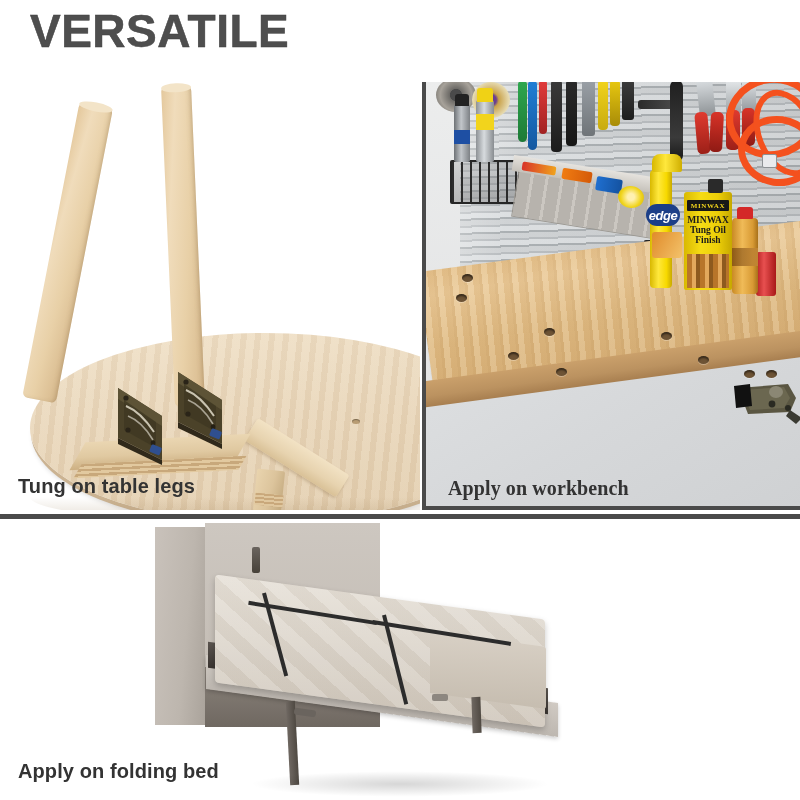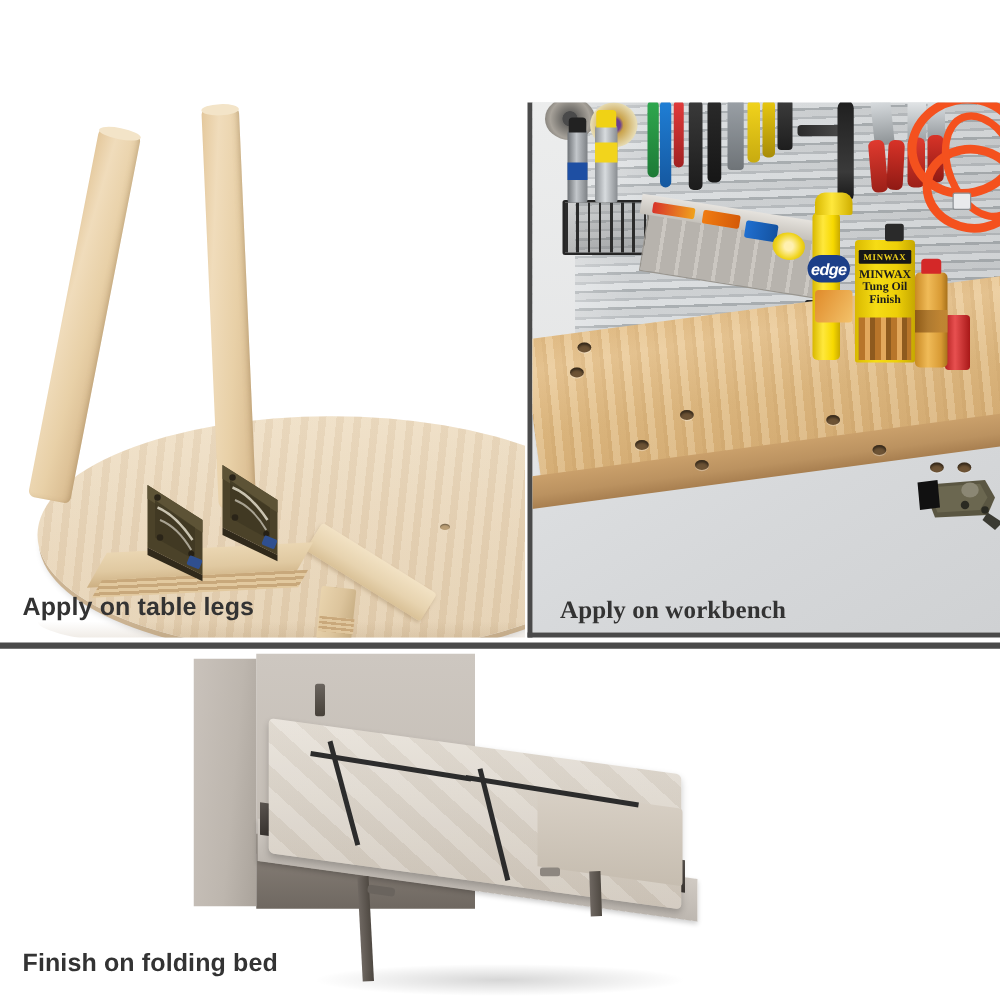--- a/index.html
+++ b/index.html
@@ -330,20 +330,21 @@
     position: absolute;
     border-radius: 50%;
     background: radial-gradient(ellipse at center, rgba(0,0,0,.16) 0%, rgba(0,0,0,0) 70%);
   }
 </style>
 </head>
 <body>
 
 <div class="page">
 
+  <div class="title">VERSATILE</div>
 
   <div class="panel" id="panel-legs">
 
     <div class="tabletop-edge"></div>
     <div class="tabletop">
       <div style="position:absolute;inset:0;border-radius:50%/50%;background:repeating-linear-gradient(96deg,rgba(190,155,110,.10) 0 6px,rgba(255,245,225,.16) 6px 14px);"></div>
       <div style="position:absolute;left:0;bottom:0;width:100%;height:26px;border-radius:0 0 50% 50%/0 0 100% 100%;background:linear-gradient(180deg,rgba(0,0,0,0),rgba(150,120,80,.28));"></div>
     </div>
 
     <div class="cleat"></div>
@@ -387,21 +388,21 @@
         <path d="M14,20 C24,24 34,34 42,46" stroke="#c9c3b0" stroke-width="2" fill="none"></path>
         <path d="M16,30 C26,34 34,42 41,54" stroke="#a8a292" stroke-width="1.6" fill="none"></path>
         <circle cx="14" cy="12" r="2.6" fill="#2a2418"></circle>
         <circle cx="16" cy="44" r="2.6" fill="#2a2418"></circle>
         <circle cx="41" cy="57" r="2.4" fill="#262014"></circle>
         <rect x="40" y="58" width="11" height="8" rx="1.5" fill="#2f4f8f" transform="rotate(22 40 58)"></rect>
       </svg>
     </div>
   </div>
 
-  <div class="caption" style="left:18px; top:475px;">Apply on table legs</div>
+  <div class="caption" style="left:18px; top:475px;">Tung on table legs</div>
 
   <div class="panel" id="panel-workbench">
 
     <div class="slatwall"></div>
     <div class="slatwall-shade"></div>
     <div class="wall-left"></div>
 
     <div class="hang-tool" style="left:10px;  top:-4px; width:40px; height:34px; background:radial-gradient(circle at 50% 50%,#4a4a4a 22%,#6c6a66 24%,#a7a29a 60%,#5c5a55 100%); border-radius:50%;"></div>
     <div class="hang-tool" style="left:46px;  top:0px;  width:38px; height:36px; background:radial-gradient(circle at 50% 50%,#6b3f8f 20%,#c9a24a 30%,#e7dcb4 70%,#b79f62 100%); border-radius:50%;"></div>
     <div class="hang-tool" style="left:92px;  top:-2px; width:9px;  height:62px; background:linear-gradient(180deg,#2fa84f,#1d7a36); border-radius:6px;"></div>
@@ -525,15 +526,15 @@
     <div class="strap" style="left:372px; top:112px; width:140px; height:4px; transform:rotate(9deg);"></div>
 
     <div class="bed-leg" style="left:288px; top:182px; height:84px; transform:rotate(-3deg);"></div>
     <div class="bed-leg" style="left:472px; top:178px; height:36px; transform:rotate(-2deg);"></div>
     <div style="position:absolute;left:294px;top:190px;width:22px;height:7px;background:#6a645e;border-radius:3px;transform:rotate(8deg);"></div>
     <div style="position:absolute;left:432px;top:175px;width:16px;height:7px;background:#8d8780;border-radius:2px;"></div>
 
     <div class="shadow-soft" style="left:250px; top:252px; width:300px; height:26px;"></div>
   </div>
 
-  <div class="caption" style="left:18px; top:760px;">Finish on folding bed</div>
+  <div class="caption" style="left:18px; top:760px;">Apply on folding bed</div>
 
 </div>
 
 </body></html>

